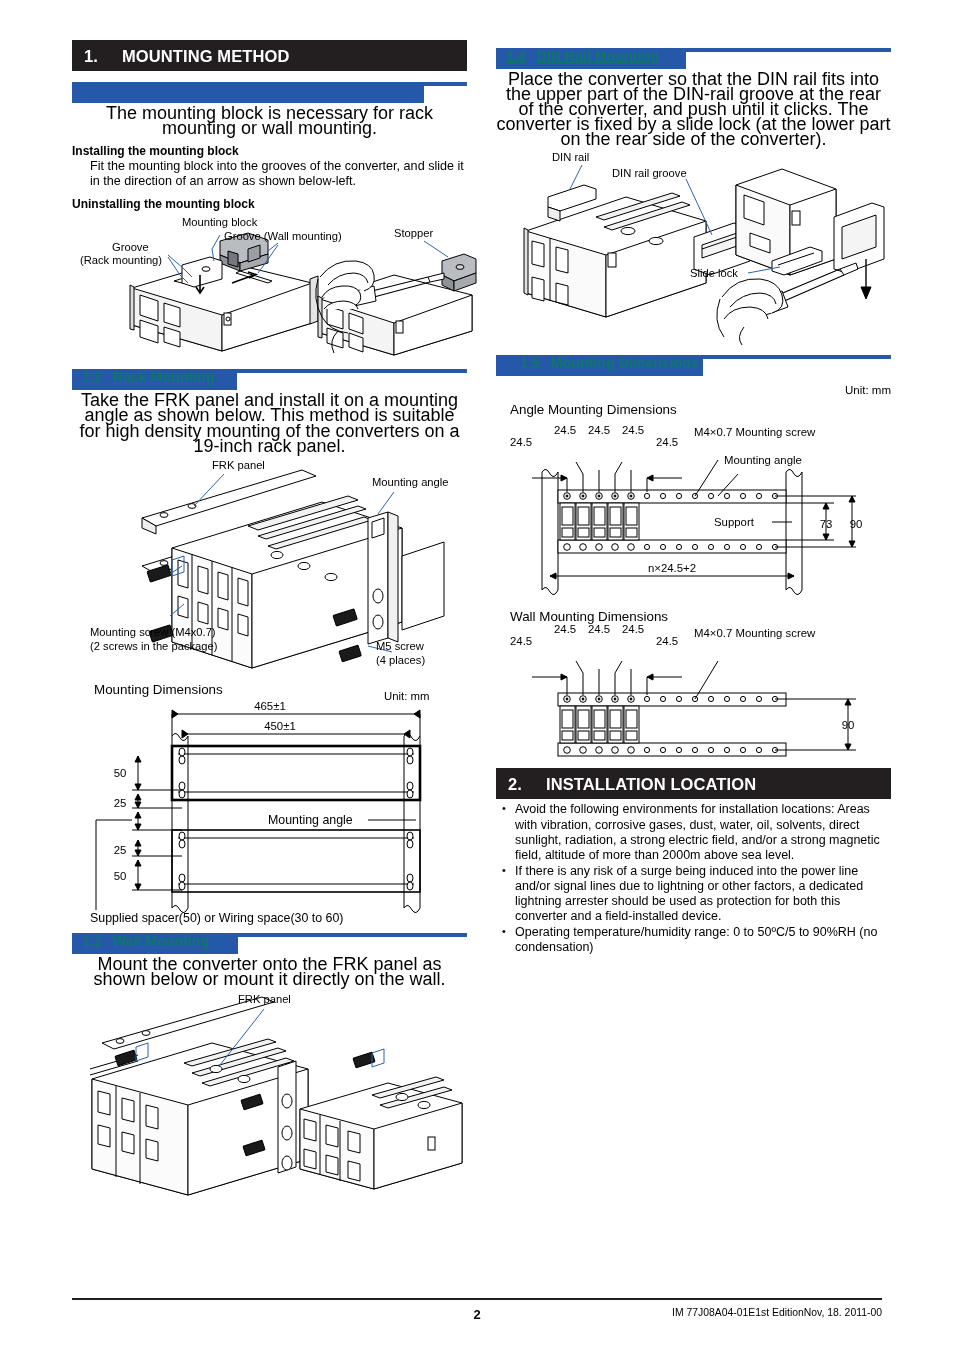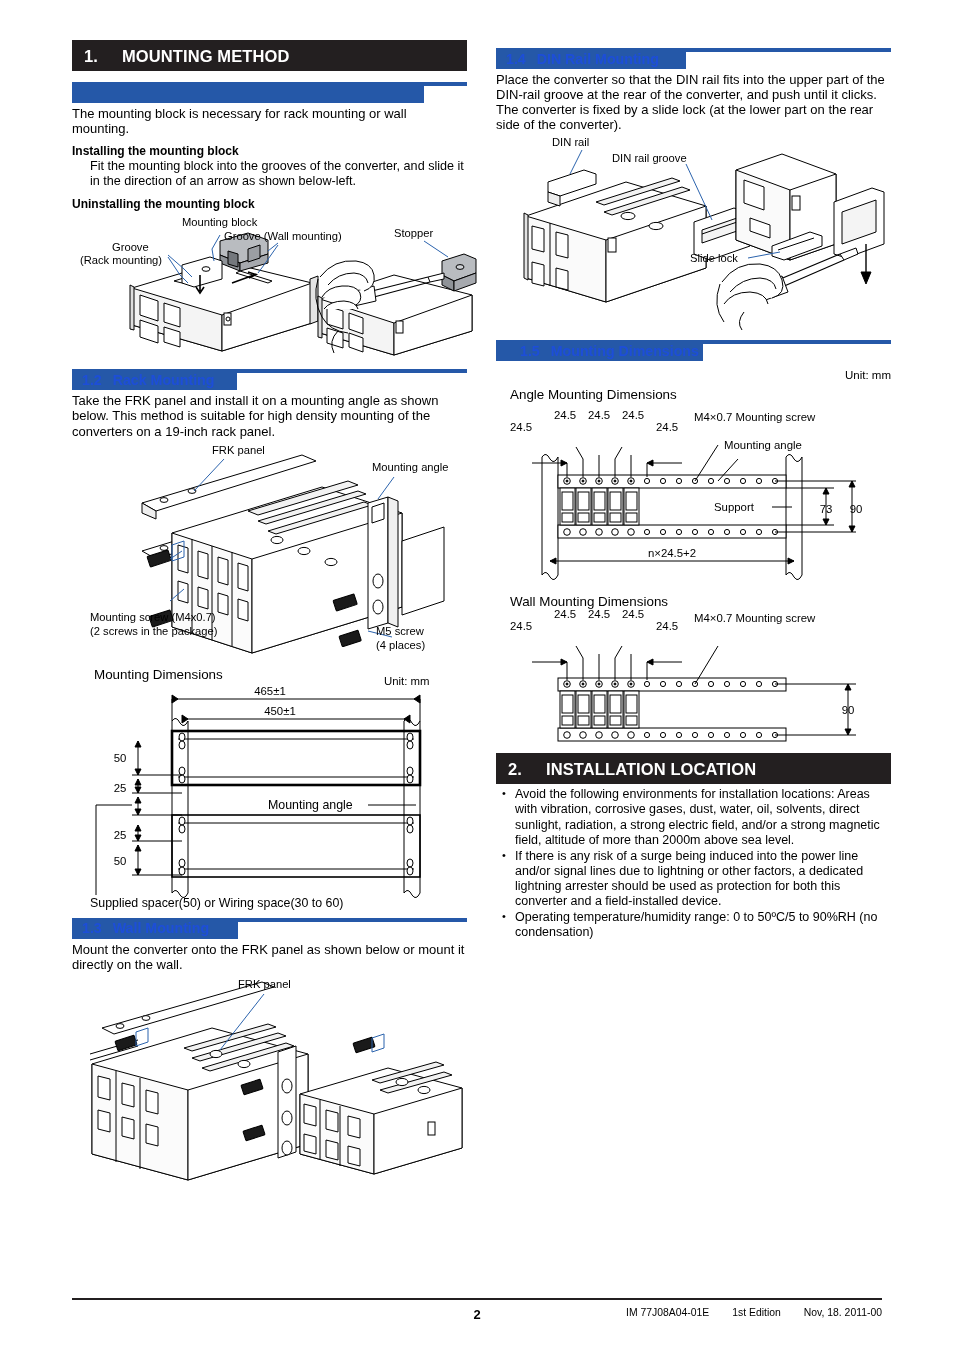--- a/index.html
+++ b/index.html
@@ -25,45 +25,46 @@
     font-size:16.5px; font-weight:bold;
     padding:5px 0 5px 12px;
     letter-spacing:.1px;
     display:flex; align-items:baseline;
     border-top:2px solid #231f20;
   }
   .sec-h1 .num { width:38px; flex:0 0 38px; }
   .sec-h2 {
     position:relative;
     font-size:14.2px; font-weight:bold;
-    color:#1d4ed8;
+    color:#0f766e;
     margin-top:11px;
     height:21px;
-    display:flex; align-items:center;
+    display:flex; align-items:flex-start;text-decoration:underline;
   }
   .sec-h2 .bar {
     position:absolute; left:0; top:0; height:21px;
     background:#2558a8;
   }
   .sec-h2 .barfull {
     position:absolute; left:0; top:0; height:4px; right:0;
     background:#2558a8;
   }
   .sec-h2 .txt {
     position:relative; z-index:2;
     padding-left:10px;
     display:flex; align-items:baseline; gap:11px;
     white-space:nowrap;
   }
   .sec-h2 .num { font-weight:bold; }
 
   
   p.body {
-    font-size:13px; line-height:15.1px;
+    font-size:18px; line-height:15.1px;
     margin:3px 0 0 0;
+    text-align:center;
   }
   p.sub-h { font-size:12px; font-weight:bold; margin:8px 0 0 0; }
   p.indent { font-size:12.6px; line-height:15.1px; margin:1px 0 0 18px; }
 
   ul.bullets { list-style:none; margin:3px 0 0 0; padding:0; }
   ul.bullets li {
     font-size:12.5px; line-height:15.1px;
     padding-left:19px; position:relative; margin-bottom:1px;
   }
   ul.bullets li::before {
@@ -84,21 +85,21 @@
     position:absolute; left:72px; right:72px; bottom:32px;
     border-top:2px solid #231f20;
     padding-top:7px;
     display:flex; align-items:center;
   }
   .footer .pnum {
     position:absolute; left:50%; transform:translateX(-50%);
     font-size:13px; font-weight:bold; top:7px;
   }
   .footer .meta {
-    margin-left:auto; font-size:10.4px; display:flex; gap:23px;
+    margin-left:auto; font-size:10.4px; display:flex; gap:0;
   }
 </style>
 </head>
 <body>
 
 <div class="page">
 
   <div class="col col-left">
 
     <div class="sec-h1">

